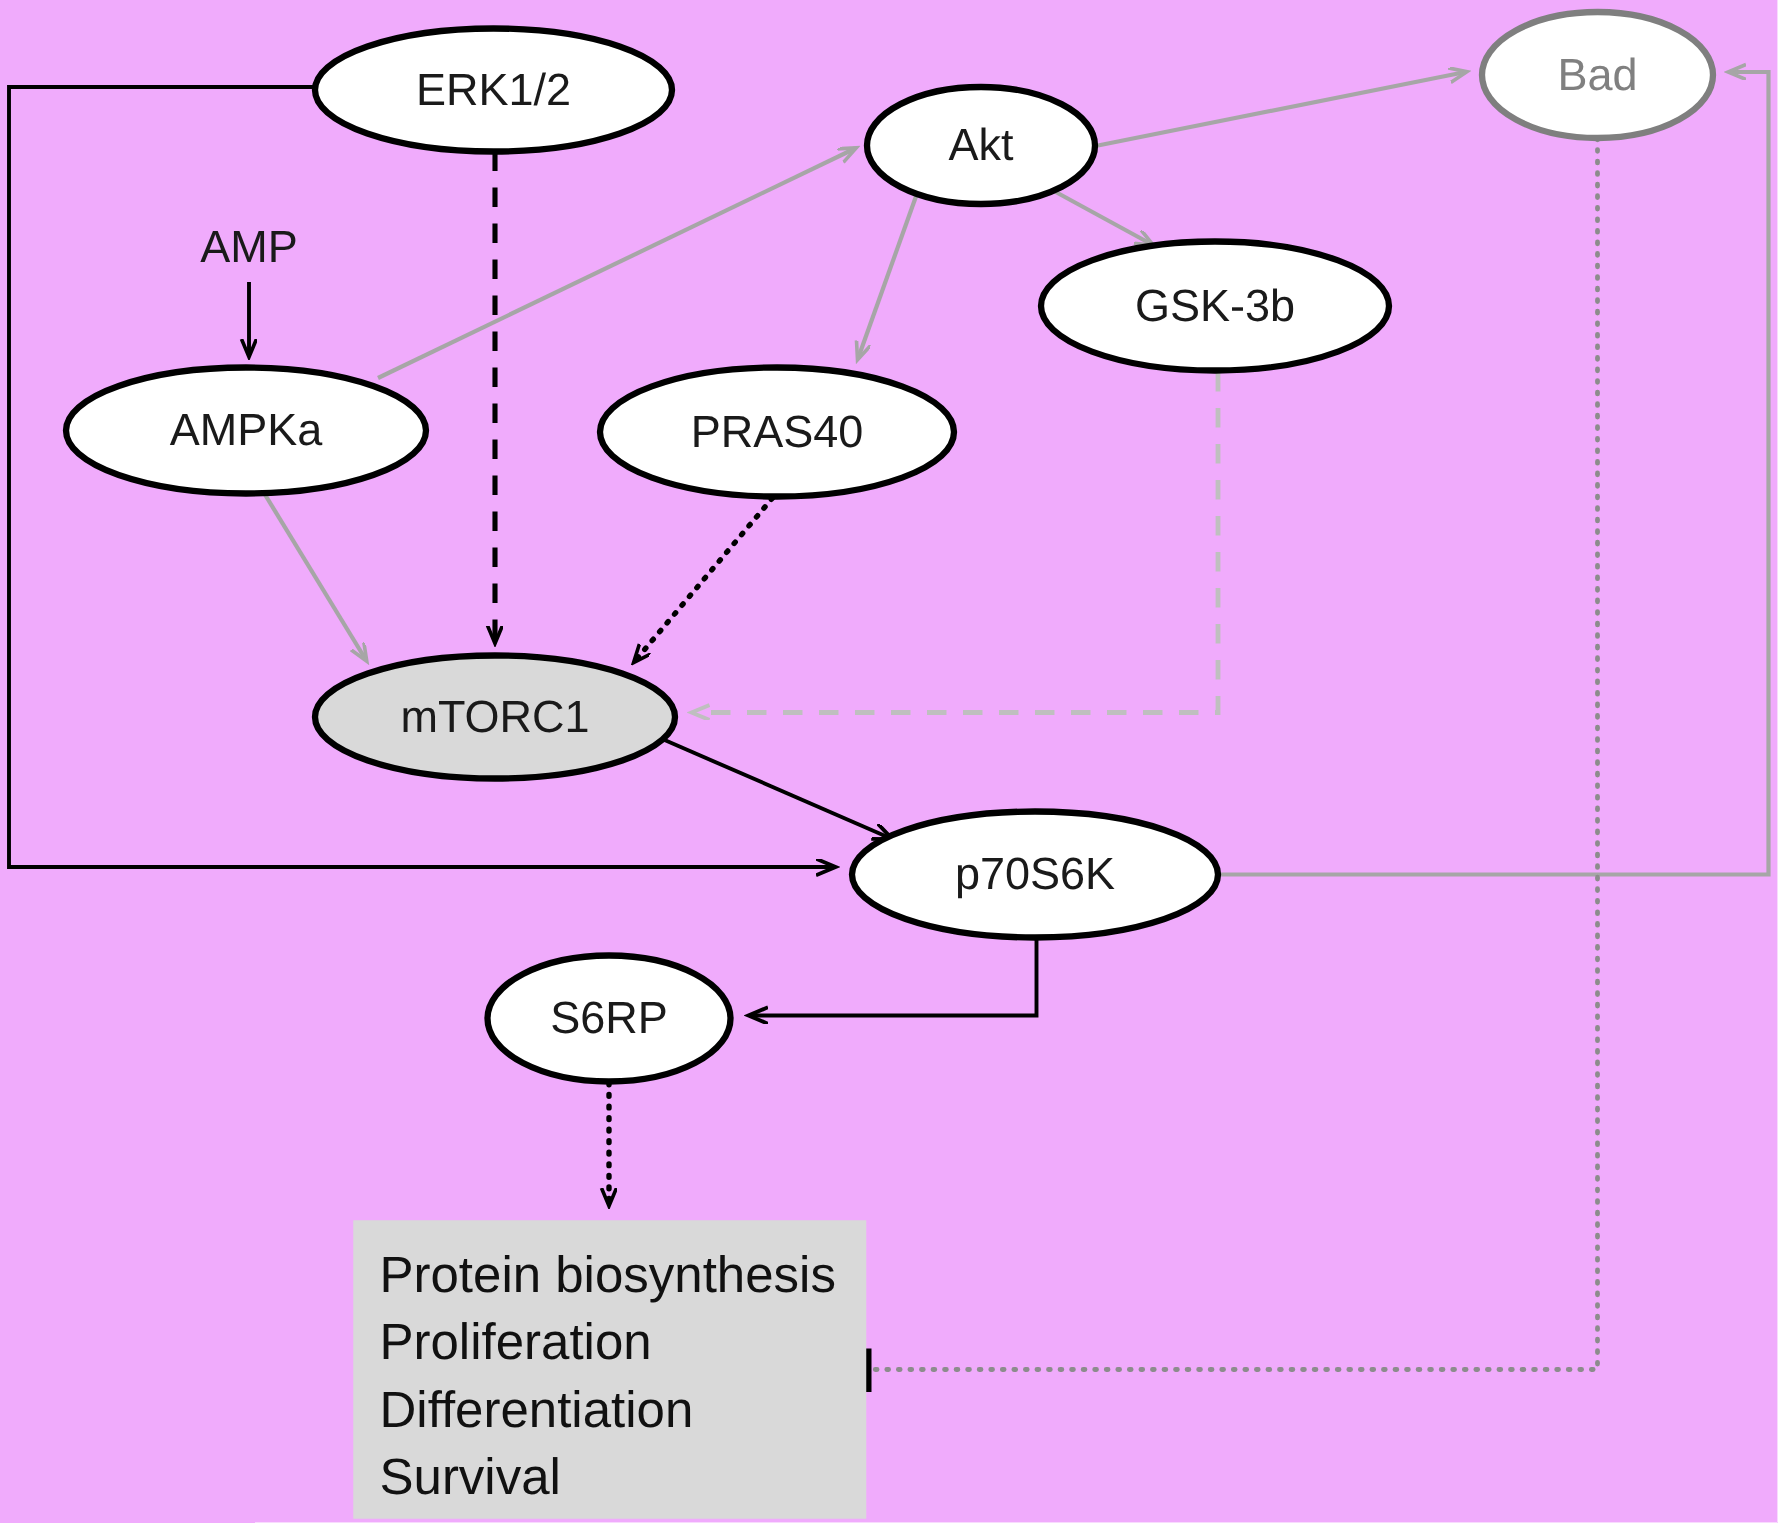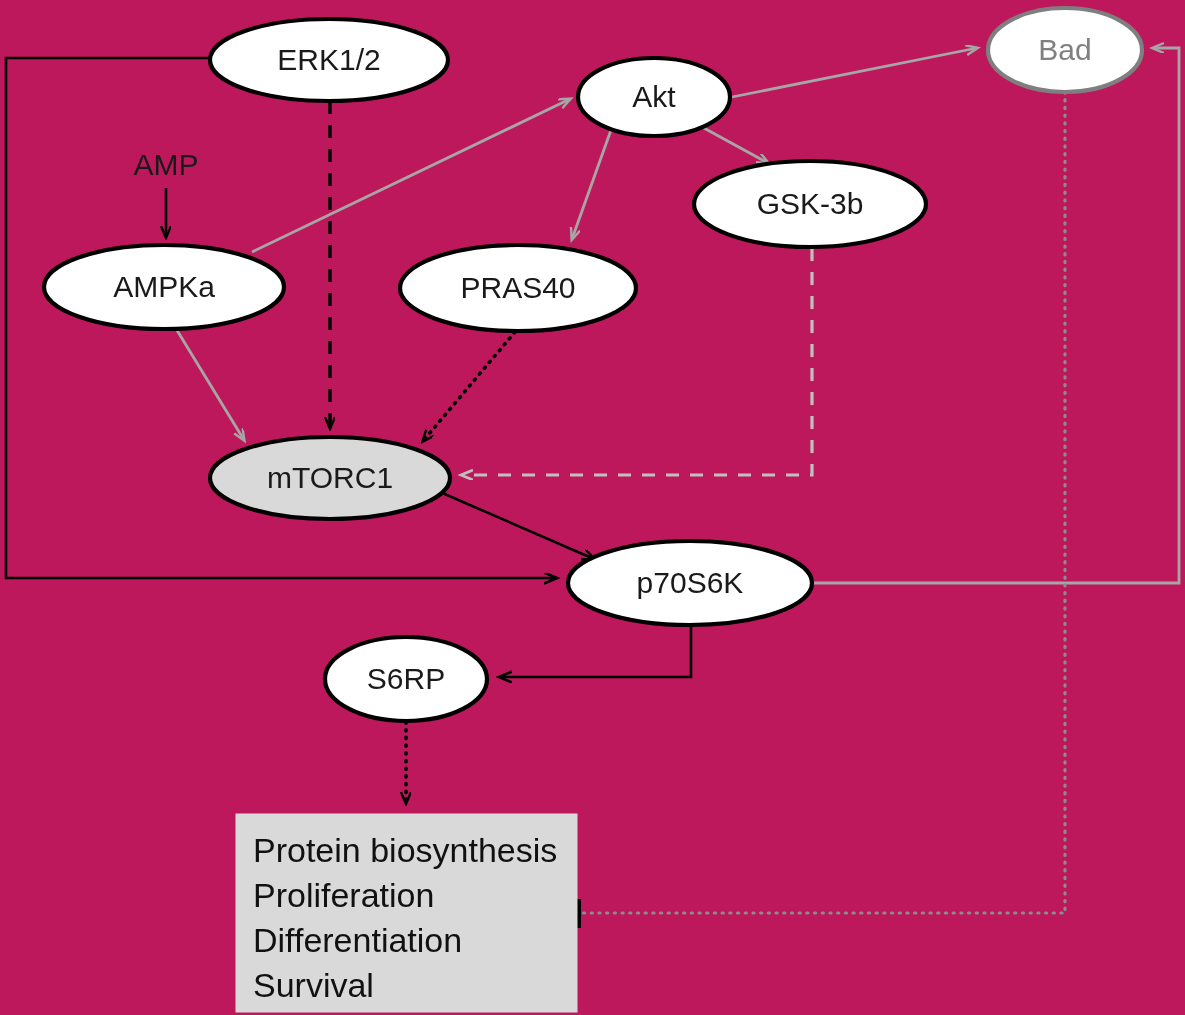--- a/index.html
+++ b/index.html
@@ -8,21 +8,21 @@
     padding: 0;
     background: #ffffff;
   }
   body {
     font-family: "Liberation Sans", sans-serif;
   }
   #diagram-root {
     position: relative;
     width: 1185px;
     height: 1015px;
-    background: #be185d;
+    background: #f0abfc;
     overflow: hidden;
   }
   svg.pathway {
     display: block;
     width: 1185px;
     height: 1015px;
   }
   .node-ellipse {
     fill: #ffffff;
     stroke: #000000;

